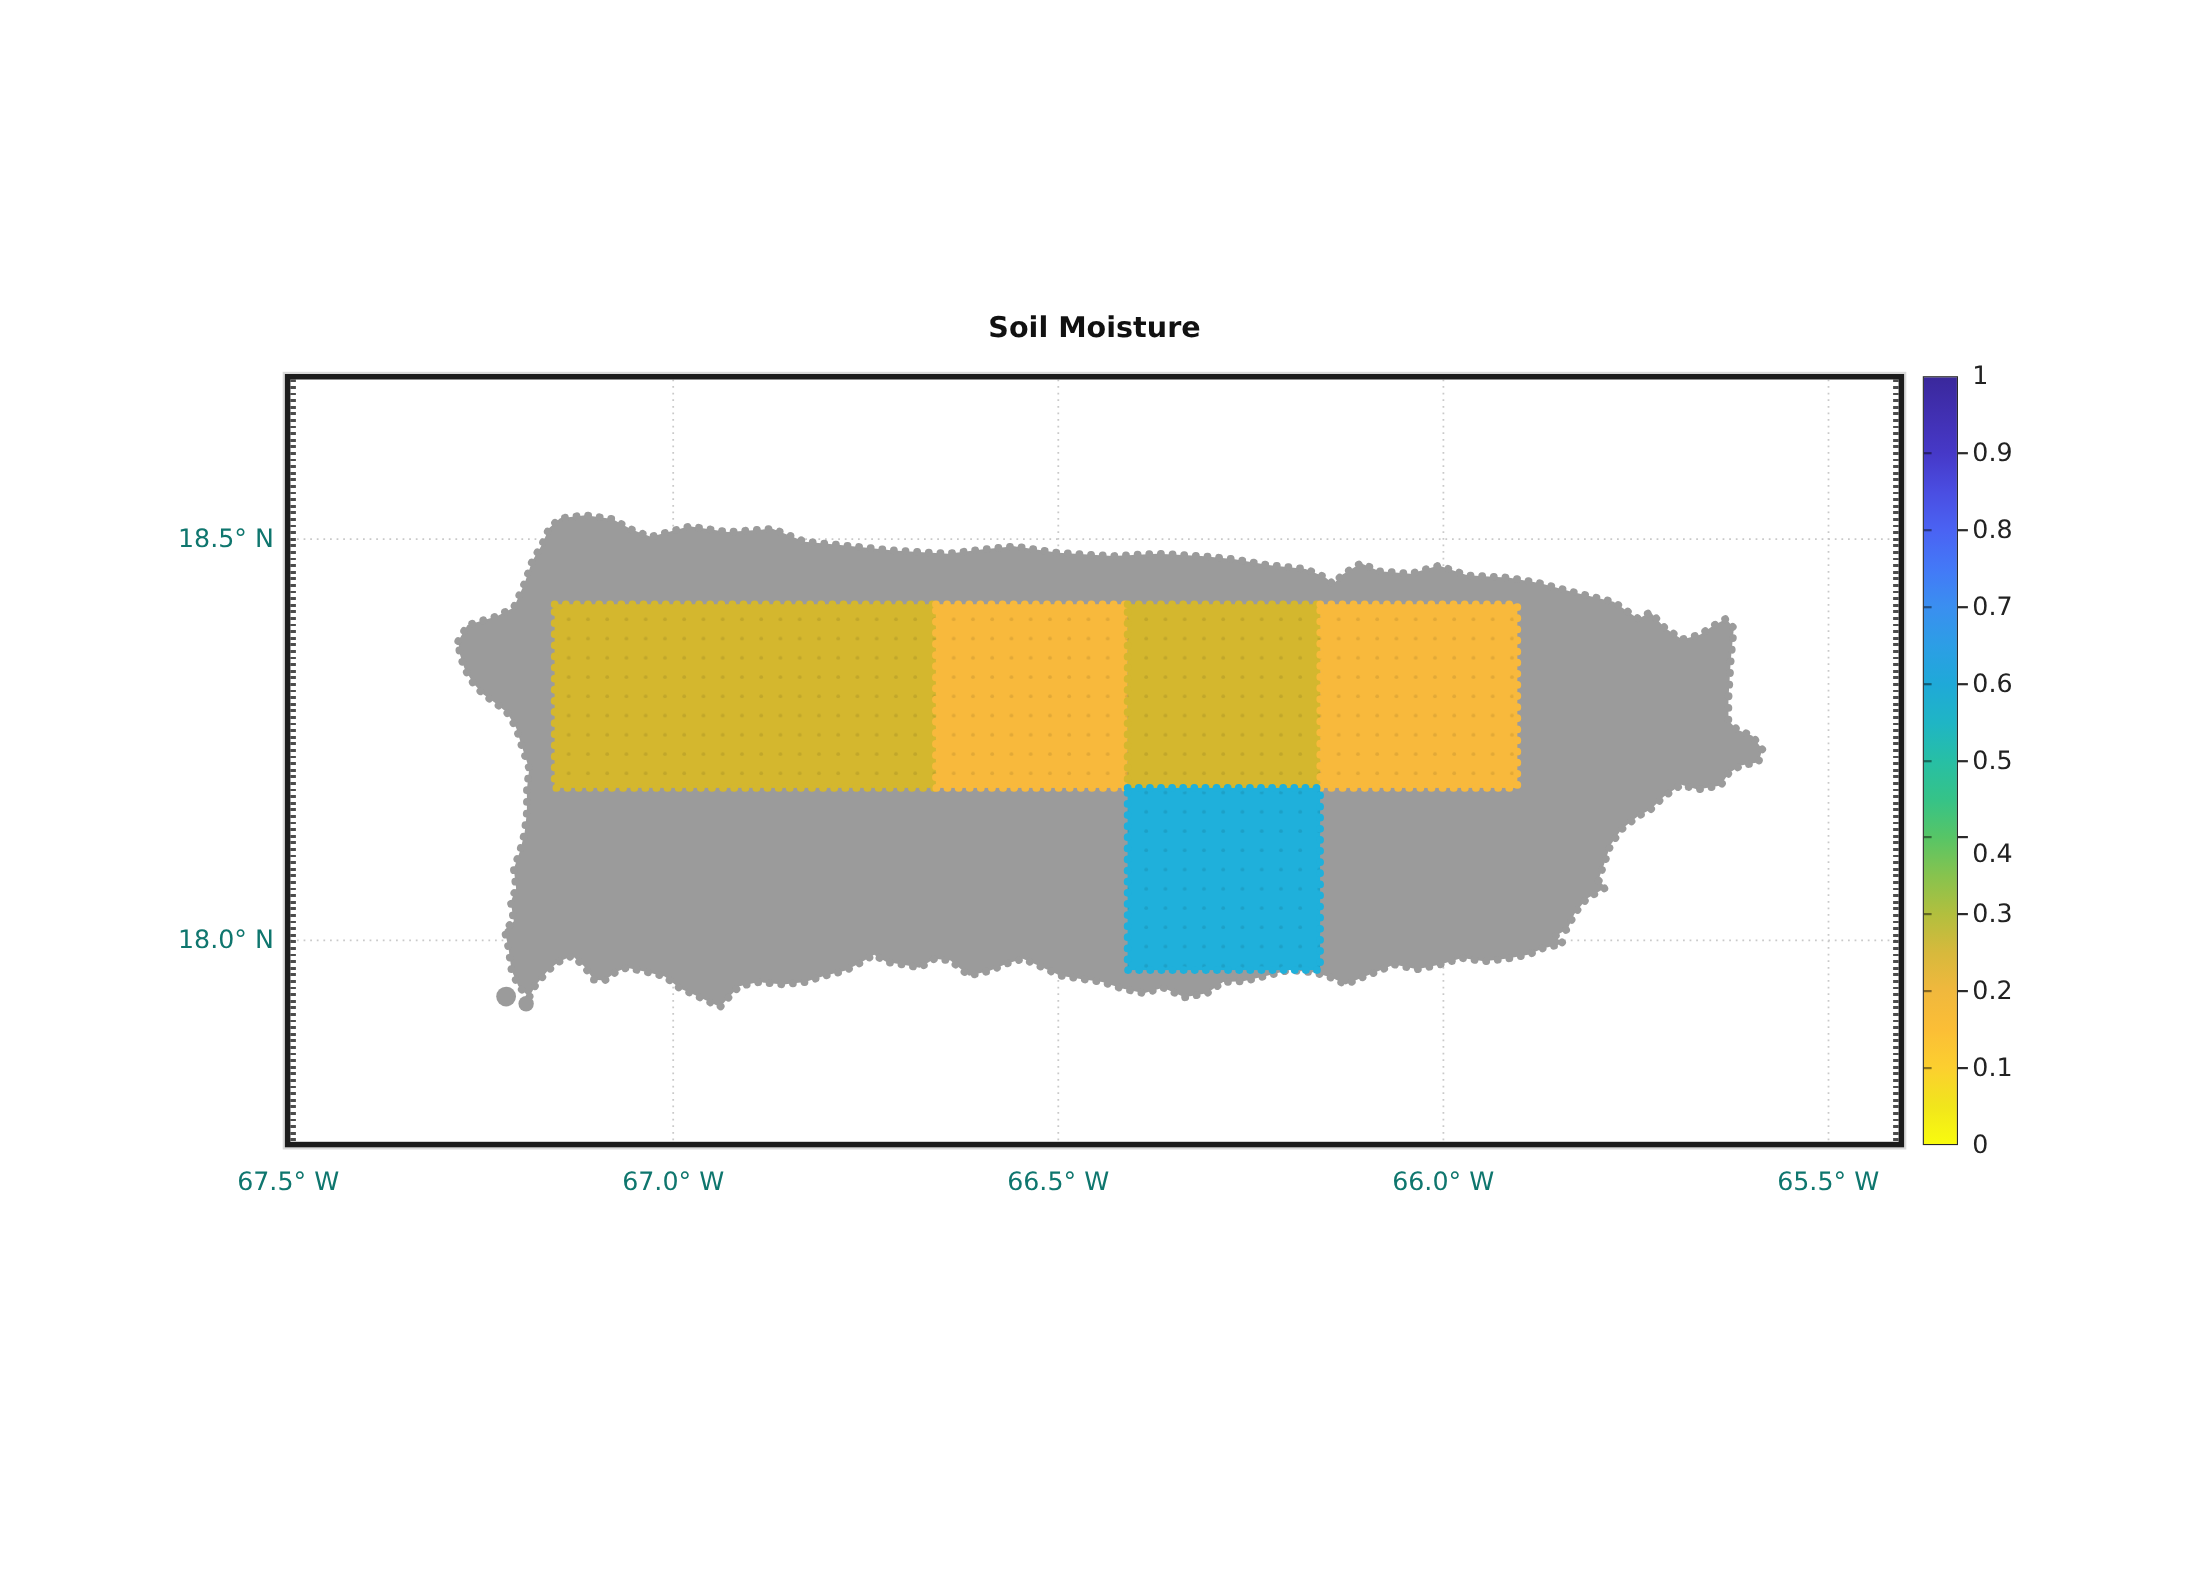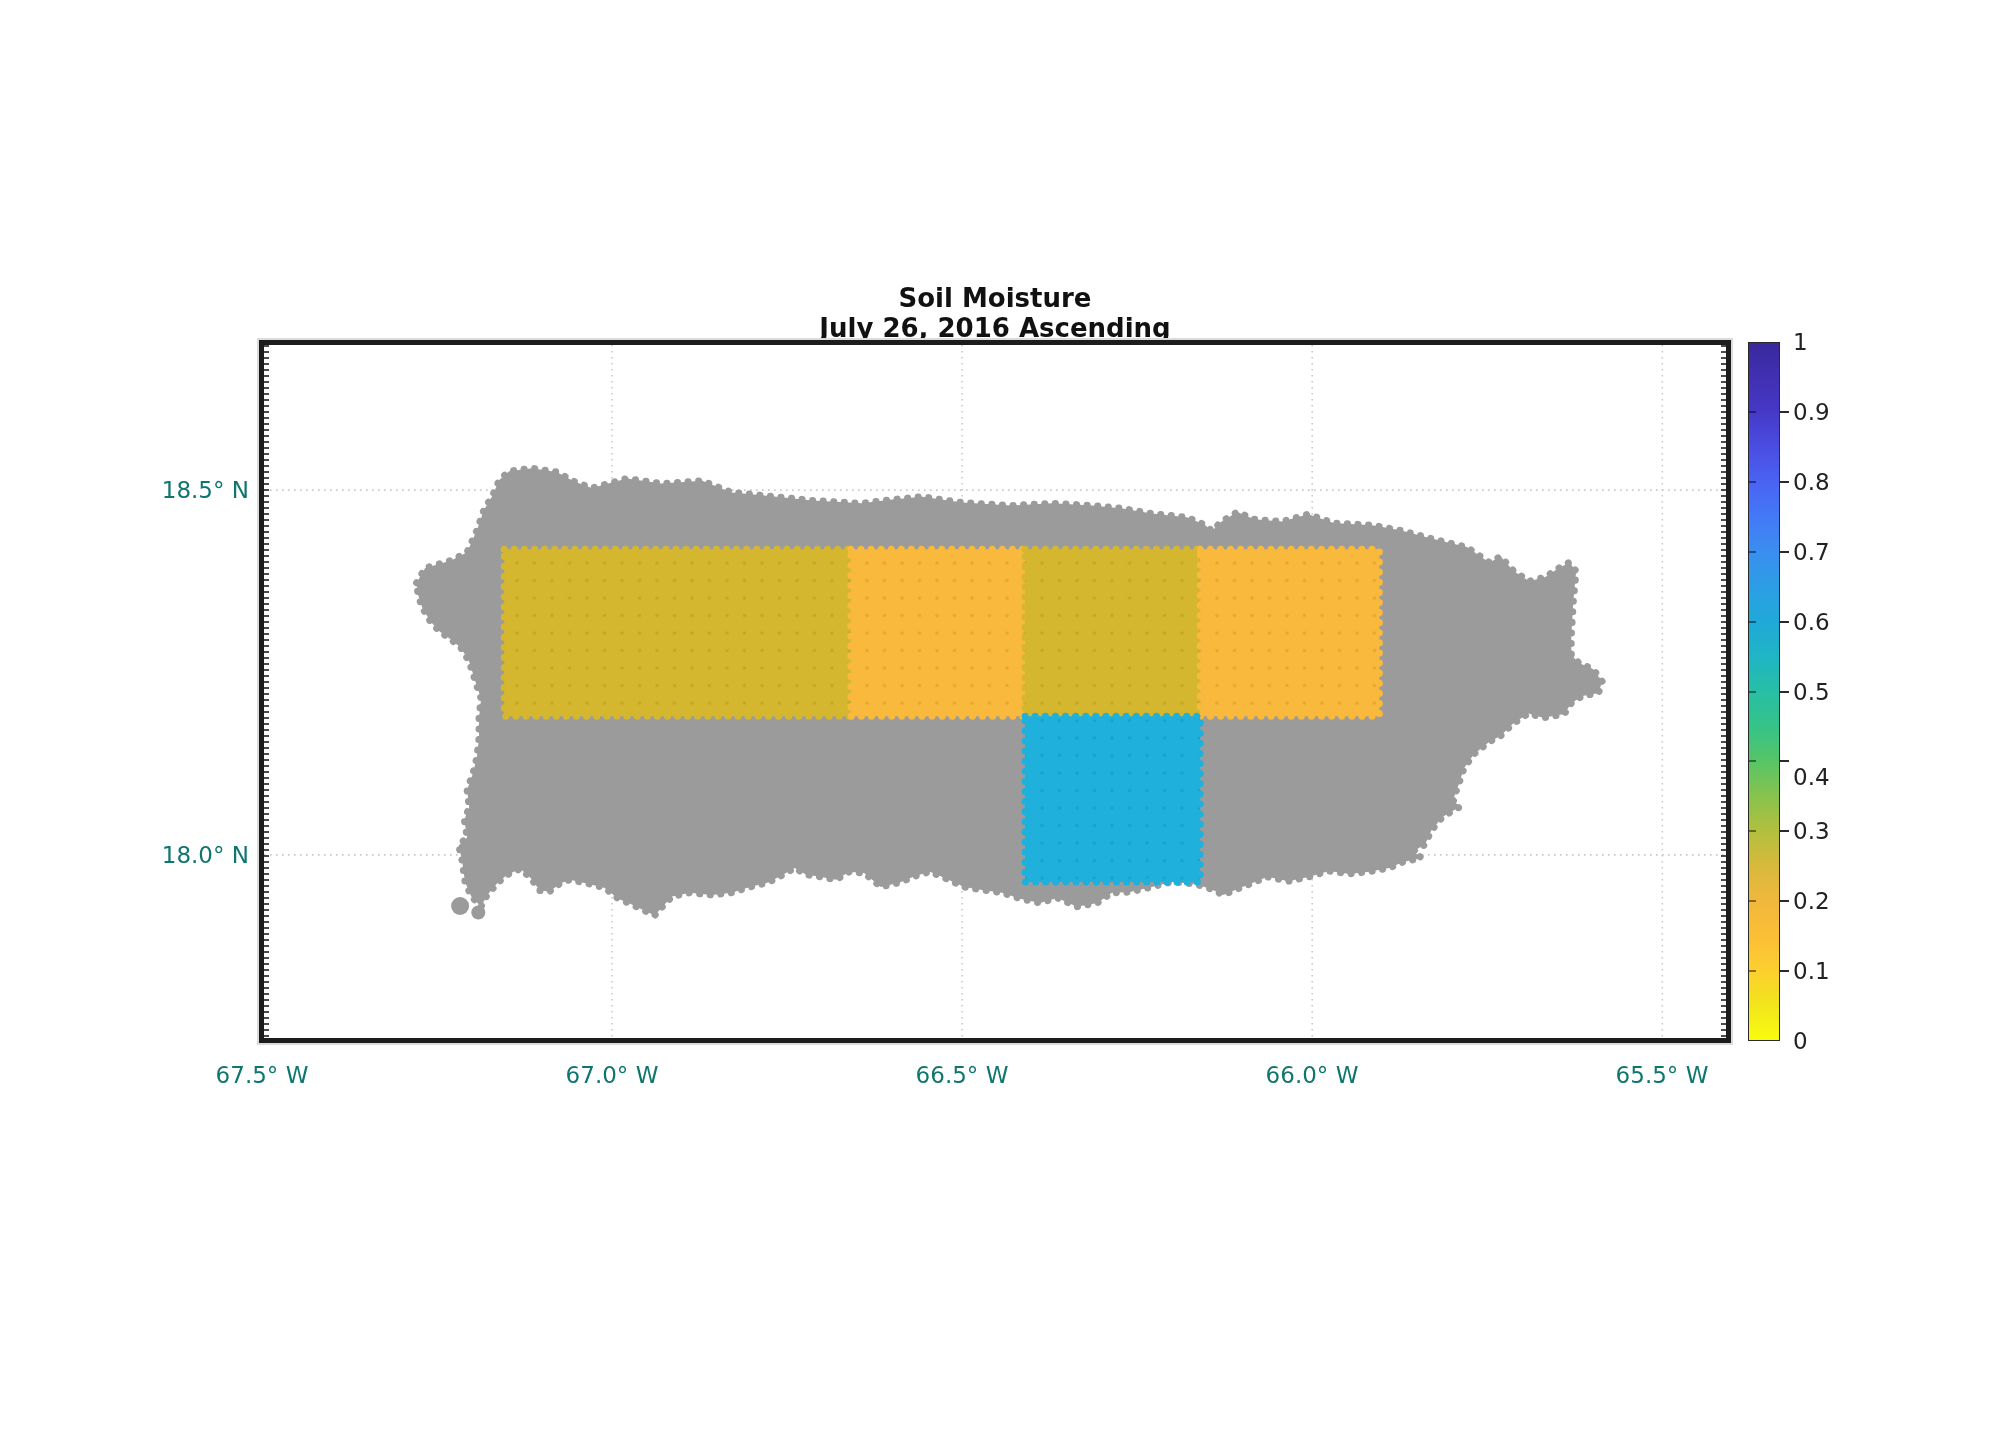--- a/index.html
+++ b/index.html
@@ -25,21 +25,20 @@
   .cb-tick-l{position:absolute;height:2px;width:7px;background:rgba(0,0,0,0.45);}
   .grid{stroke:#c9c9c9;stroke-width:1.6;stroke-dasharray:1.6 4.4;fill:none;}
 </style>
 </head>
 <body>
 
 <div class="fig">
 
   <div class="title">
     <div>Soil Moisture</div>
-    <div>July 26, 2016 Ascending</div>
   </div>
 
   <svg class="map-svg" width="1462" height="693" viewBox="0 0 1462 693">
       <defs>
         <pattern id="celldots" width="17.5" height="17.5" patternUnits="userSpaceOnUse">
           <circle cx="8" cy="8" r="1.7" fill="rgba(0,0,0,0.09)"></circle>
         </pattern>
       </defs>
       <line x1="347.9952107279703" y1="0" x2="347.9952107279703" y2="693" class="grid"></line>
       <line x1="698.0909961685844" y1="0" x2="698.0909961685844" y2="693" class="grid"></line>

